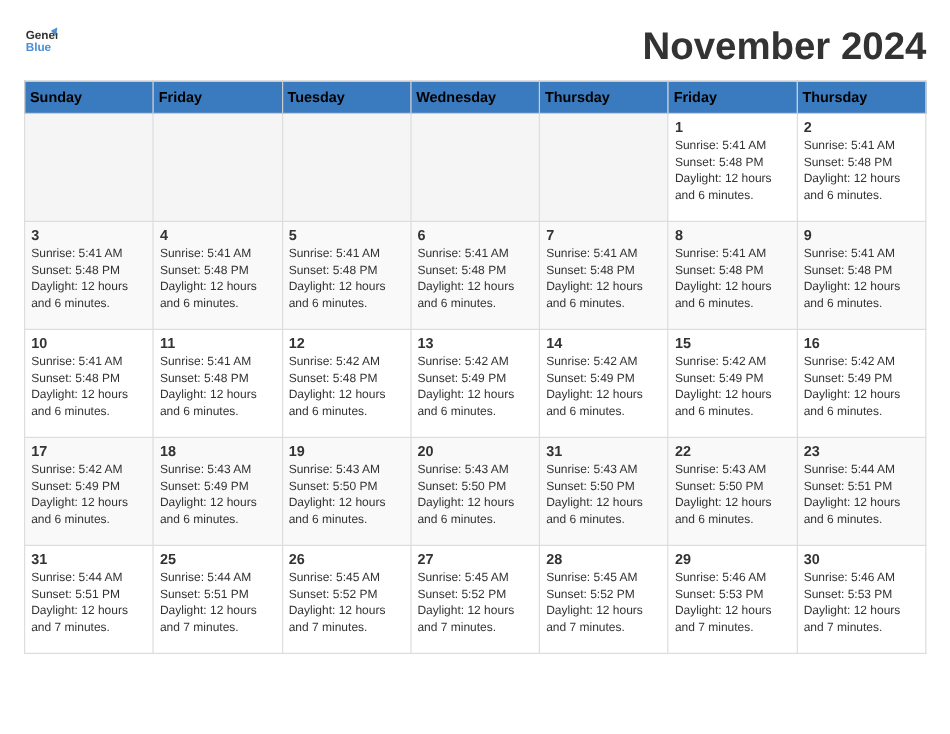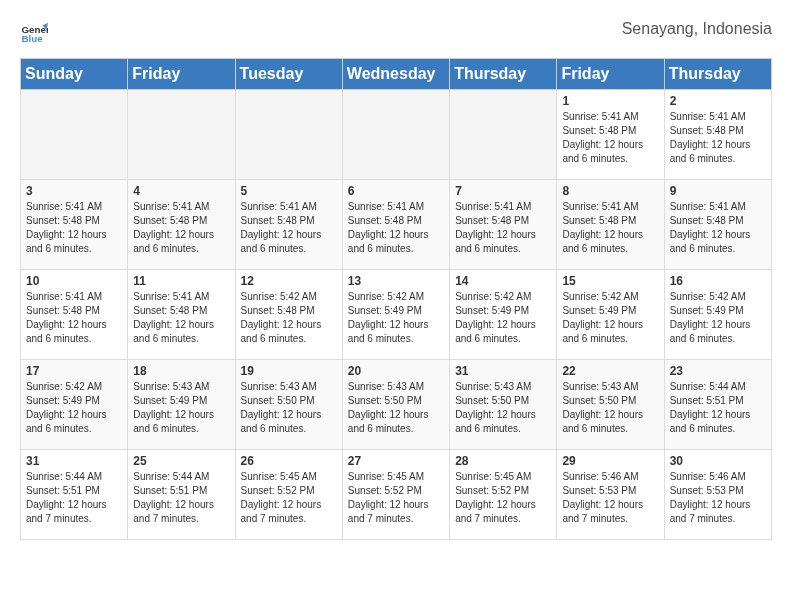--- a/index.html
+++ b/index.html
@@ -37,22 +37,22 @@
       font-size: 16px;
       color: #555;
     }
     table {
       width: 100%;
       border-collapse: collapse;
       table-layout: fixed;
     }
     th {
       background-color: #3a7abf;
-      color: #ffffff;
-      font-size: 16px;
+      color: #000000;
+      font-size: 12px;
       font-weight: bold;
       padding: 6px 4px;
       text-align: left;
       border: 1px solid #ccc;
     }
     td {
       vertical-align: top;
       padding: 4px 5px;
       border: 1px solid #ddd;
       font-size: 10px;
@@ -84,21 +84,21 @@
 
 <div class="header">
   <div class="logo">
     <svg class="logo-icon" viewBox="0 0 40 40">
       <text x="2" y="18" font-size="14" font-weight="bold" fill="#333">General</text>
       <text x="2" y="32" font-size="14" font-weight="bold" fill="#4a90d9">Blue</text>
       <polygon points="32,8 40,4 38,14" fill="#4a90d9"></polygon>
     </svg>
   </div>
   <div class="title-area">
-    <div class="location">Senayang, Indonesia</div>
+    <div class="month-title">November 2024</div>
   </div>
 </div>
 
 <table>
   <thead>
     <tr>
     <th>Sunday</th>
         <th>Friday</th>
         <th>Tuesday</th>
         <th>Wednesday</th>

